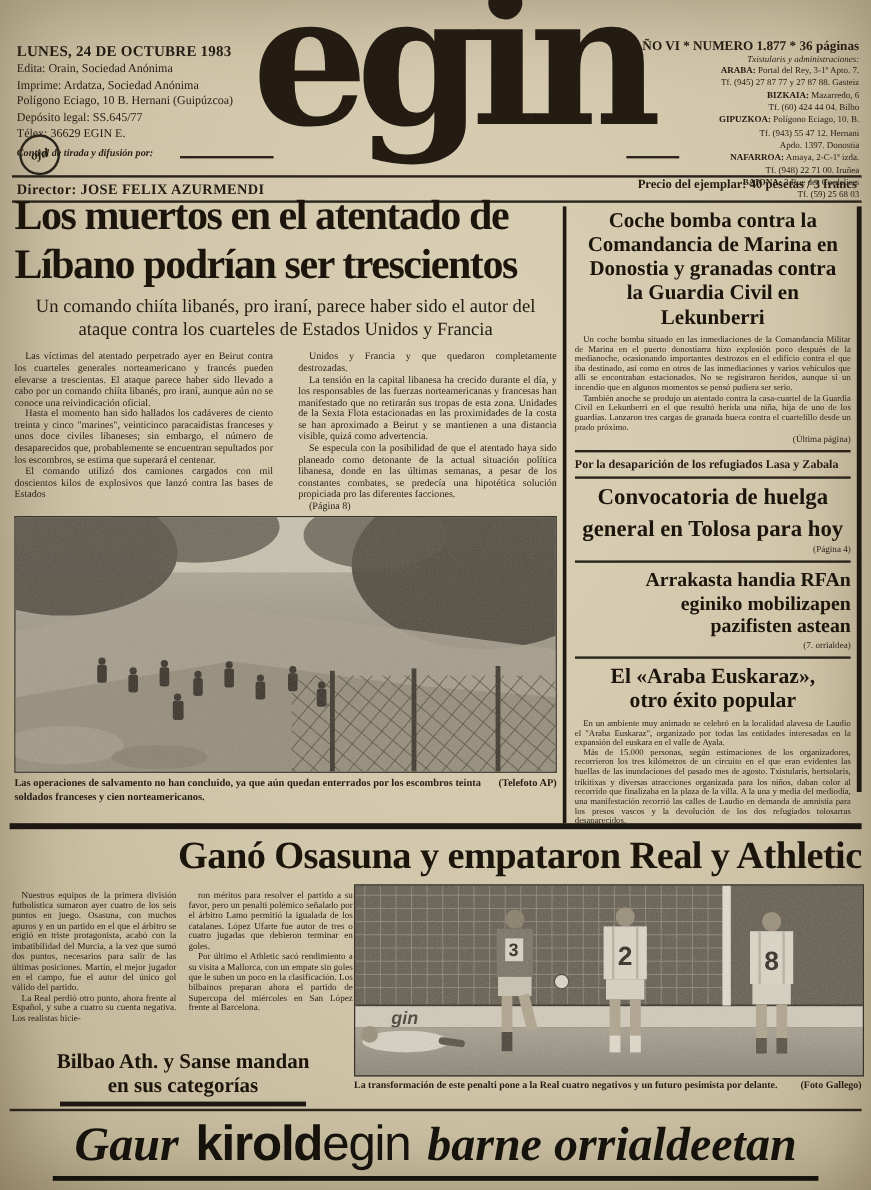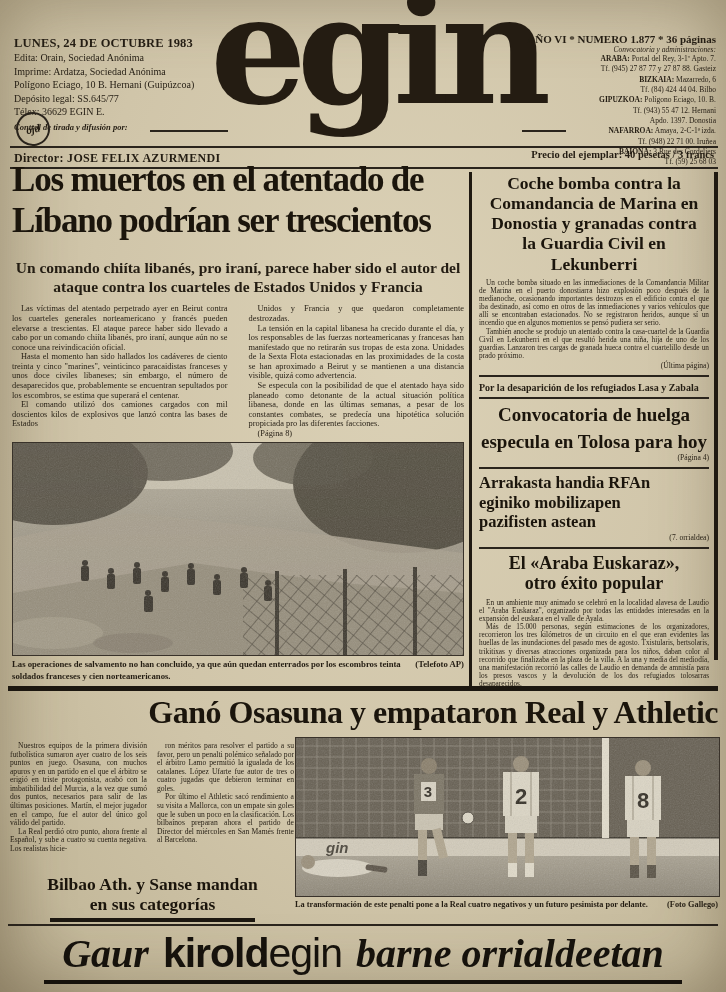--- a/index.html
+++ b/index.html
@@ -28,42 +28,42 @@
   .mh-admin{font-size:7.5px;font-style:italic;}
   .mh-off div{font-size:7.5px;line-height:1.38;}
   .mh-off b{font-weight:bold;}
   .rule-a{position:absolute;left:10px;width:708px;top:146px;height:2px;background:#2a241c;}
   .rule-b{position:absolute;left:10px;width:708px;top:167px;height:1.5px;background:#2a241c;}
   .director{position:absolute;left:14px;top:151px;font-size:12px;font-weight:bold;letter-spacing:.3px;}
   .price{position:absolute;right:12px;top:149px;font-size:10.5px;font-weight:bold;}
   
   .story{position:absolute;left:12px;top:160px;width:452px;}
   .hl span{display:block;font-weight:bold;font-size:35px;line-height:1.16;letter-spacing:-1.2px;color:#1b150c;}
-  .sub{margin-top:18px;text-align:center;font-weight:bold;font-size:15.5px;line-height:1.2;}
+  .sub{margin-top:6px;text-align:center;font-weight:normal;font-size:15.5px;line-height:1.2;}
   .sub span{display:block;}
   .cols{margin-top:8px;display:flex;gap:21px;}
   .cols .c{width:221px;}
   .cols p{font-size:8.4px;line-height:1.14;text-align:justify;text-indent:9px;margin:0;}
   .pref{text-align:right;font-size:8.4px;margin:0;}
   .main-photo{margin-top:4px;width:450px;height:212px;border:1px solid #39322a;background:#9a9384;}
   .capt{margin-top:3px;font-size:8.7px;font-weight:bold;line-height:1.3;}
   .capt .credit{float:right;}
   
   .vline1{position:absolute;left:469px;top:172px;width:3px;height:514px;background:#1f1911;}
   .vline2{position:absolute;left:714px;top:172px;width:4px;height:488px;background:#1f1911;}
   
   .rightcol{position:absolute;left:479px;top:173px;width:230px;height:513px;overflow:hidden;}
   .h-c span{display:block;text-align:center;font-weight:bold;font-size:17.5px;line-height:1.15;color:#1b150c;}
   .sm p{font-size:7.3px;line-height:1.12;text-align:justify;text-indent:7px;margin:0;}
   .sm{margin-top:5px;}
   .ref{text-align:right;font-size:7.6px;margin-top:1px;}
   .sep{border-top:2px solid #2a241c;margin:5px 0 4px;}
   .kicker{font-size:10px;font-weight:bold;padding:1px 0 4px;border-bottom:2px solid #2a241c;}
   .h-h span{display:block;text-align:center;font-weight:bold;font-size:19px;line-height:1.12;margin-top:5px;color:#1b150c;}
-  .h-a span{display:block;text-align:left;font-weight:bold;font-size:16.5px;line-height:1.2;color:#1b150c;}
+  .h-a span{display:block;text-align:right;font-weight:bold;font-size:16.5px;line-height:1.2;color:#1b150c;}
   .h-ar span{display:block;text-align:center;font-weight:bold;font-size:18px;line-height:1.12;color:#1b150c;}
   
   .bar{position:absolute;left:8px;top:686px;width:710px;height:5px;background:#1c1710;}
   .sports-h{position:absolute;left:8px;top:694px;width:710px;text-align:right;font-weight:bold;
             font-size:32px;letter-spacing:-.5px;color:#1b150c;}
   .sports-cols{position:absolute;left:10px;top:742px;width:285px;height:130px;overflow:hidden;display:flex;gap:10px;}
   .sports-cols .c{width:137px;}
   .sports-cols p{font-size:7.6px;line-height:1.13;text-align:justify;text-indent:8px;margin:0;}
   .bilbao{position:absolute;left:10px;top:874px;width:285px;text-align:center;}
   .bilbao span{display:block;font-weight:bold;font-size:17.5px;line-height:1.15;color:#1b150c;}
@@ -100,26 +100,26 @@
   <div class="ojd">
     <span>ojd</span>
   </div>
 
   <div class="logo">egin</div>
   <div class="logo-rule lr-l"></div>
   <div class="logo-rule lr-r"></div>
 
   <div class="mh-right">
     <div class="mh-issue">AÑO VI * NUMERO 1.877 * 36 páginas</div>
-    <div class="mh-admin">Convocatoria y administraciones:</div>
+    <div class="mh-admin">Txistularis y administraciones:</div>
     <div class="mh-off">
       <div><b>ARABA:</b><span> Portal del Rey, 3-1º Apto. 7.</span></div>
       <div><b></b><span>Tf. (945) 27 87 77 y 27 87 88. Gasteiz</span></div>
       <div><b>BIZKAIA:</b><span> Mazarredo, 6</span></div>
-      <div><b></b><span>Tf. (84) 424 44 04. Bilbo</span></div>
+      <div><b></b><span>Tf. (60) 424 44 04. Bilbo</span></div>
       <div><b>GIPUZKOA:</b><span> Polígono Eciago, 10. B.</span></div>
       <div><b></b><span>Tf. (943) 55 47 12. Hernani</span></div>
       <div><b></b><span>Apdo. 1397. Donostia</span></div>
       <div><b>NAFARROA:</b><span> Amaya, 2-C-1ª izda.</span></div>
       <div><b></b><span>Tf. (948) 22 71 00. Iruñea</span></div>
       <div><b>BAIONA:</b><span> 3 Rue des Cordeliers</span></div>
       <div><b></b><span>Tf. (59) 25 68 03</span></div>
     </div>
   </div>
 
@@ -224,21 +224,21 @@
     </div>
     <div class="sm">
       <p>Un coche bomba situado en las inmediaciones de la Comandancia Militar de Marina en el puerto donostiarra hizo explosión poco después de la medianoche, ocasionando importantes destrozos en el edificio contra el que iba destinado, así como en otros de las inmediaciones y varios vehículos que allí se encontraban estacionados. No se registraron heridos, aunque sí un incendio que en algunos momentos se pensó pudiera ser serio.</p>
       <p>También anoche se produjo un atentado contra la casa-cuartel de la Guardia Civil en Lekunberri en el que resultó herida una niña, hija de uno de los guardias. Lanzaron tres cargas de granada hueca contra el cuartelillo desde un prado próximo.</p>
       <div class="ref">(Última página)</div>
     </div>
     <div class="sep"></div>
     <div class="kicker">Por la desaparición de los refugiados Lasa y Zabala</div>
     <div class="h-h">
       <span>Convocatoria de huelga</span>
-      <span>especula en Tolosa para hoy</span>
+      <span>general en Tolosa para hoy</span>
     </div>
     <div class="ref">(Página 4)</div>
     <div class="sep"></div>
     <div class="h-a">
       <span>Arrakasta handia RFAn</span>
       <span>eginiko mobilizapen</span>
       <span>pazifisten astean</span>
     </div>
     <div class="ref">(7. orrialdea)</div>
     <div class="sep"></div>
@@ -255,21 +255,21 @@
 
   <div class="bar"></div>
   <div class="sports-h">Ganó Osasuna y empataron Real y Athletic</div>
   <div class="sports-cols">
     <div class="c">
       <p>Nuestros equipos de la primera división futbolística sumaron ayer cuatro de los seis puntos en juego. Osasuna, con muchos apuros y en un partido en el que el árbitro se erigió en triste protagonista, acabó con la imbatibilidad del Murcia, a la vez que sumó dos puntos, necesarios para salir de las últimas posiciones. Martín, el mejor jugador en el campo, fue el autor del único gol válido del partido.</p>
       <p>La Real perdió otro punto, ahora frente al Español, y sube a cuatro su cuenta negativa. Los realistas hicie-</p>
     </div>
     <div class="c">
       <p>ron méritos para resolver el partido a su favor, pero un penalti polémico señalado por el árbitro Lamo permitió la igualada de los catalanes. López Ufarte fue autor de tres o cuatro jugadas que debieron terminar en goles.</p>
-      <p>Por último el Athletic sacó rendimiento a su visita a Mallorca, con un empate sin goles que le suben un poco en la clasificación. Los bilbaínos preparan ahora el partido de Director del miércoles en San Mamés frente al Barcelona.</p>
+      <p>Por último el Athletic sacó rendimiento a su visita a Mallorca, con un empate sin goles que le suben un poco en la clasificación. Los bilbaínos preparan ahora el partido de Supercopa del miércoles en San López frente al Barcelona.</p>
     </div>
   </div>
   <div class="bilbao">
     <span>Bilbao Ath. y Sanse mandan</span>
     <span>en sus categorías</span>
     <span class="ul"></span>
   </div>
 
   <div class="sports-photo">
     <svg width="423" height="158" viewBox="0 0 423 158">

